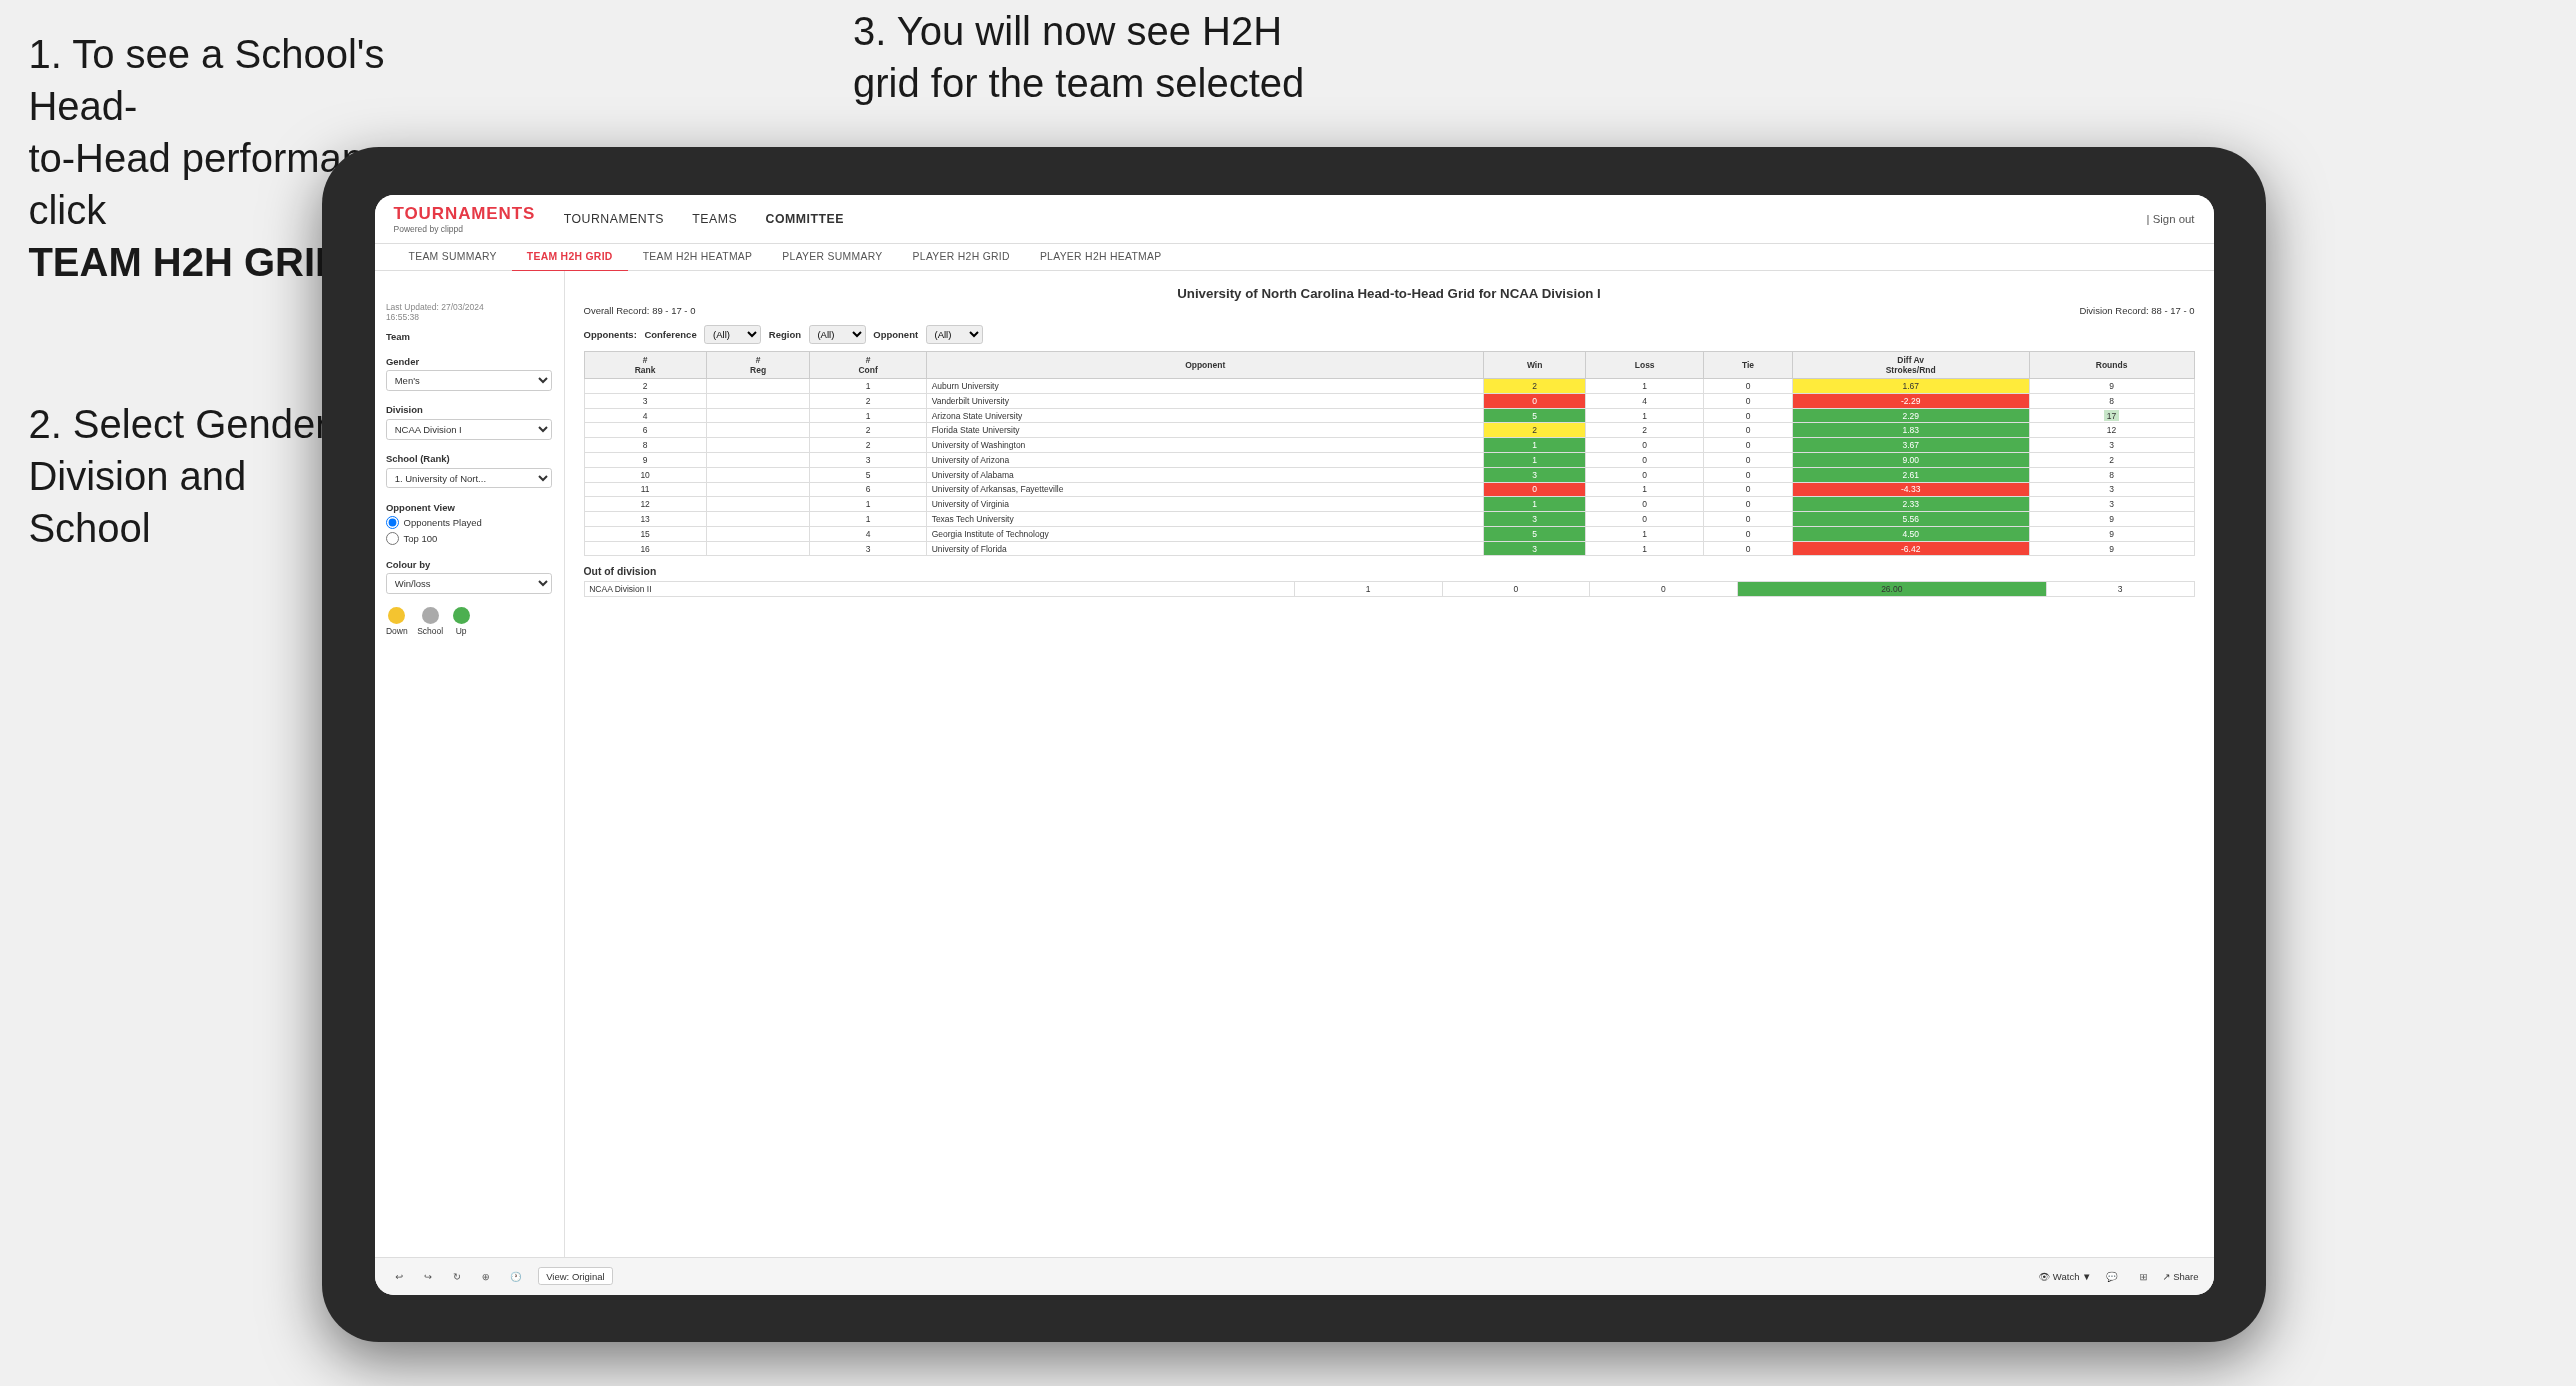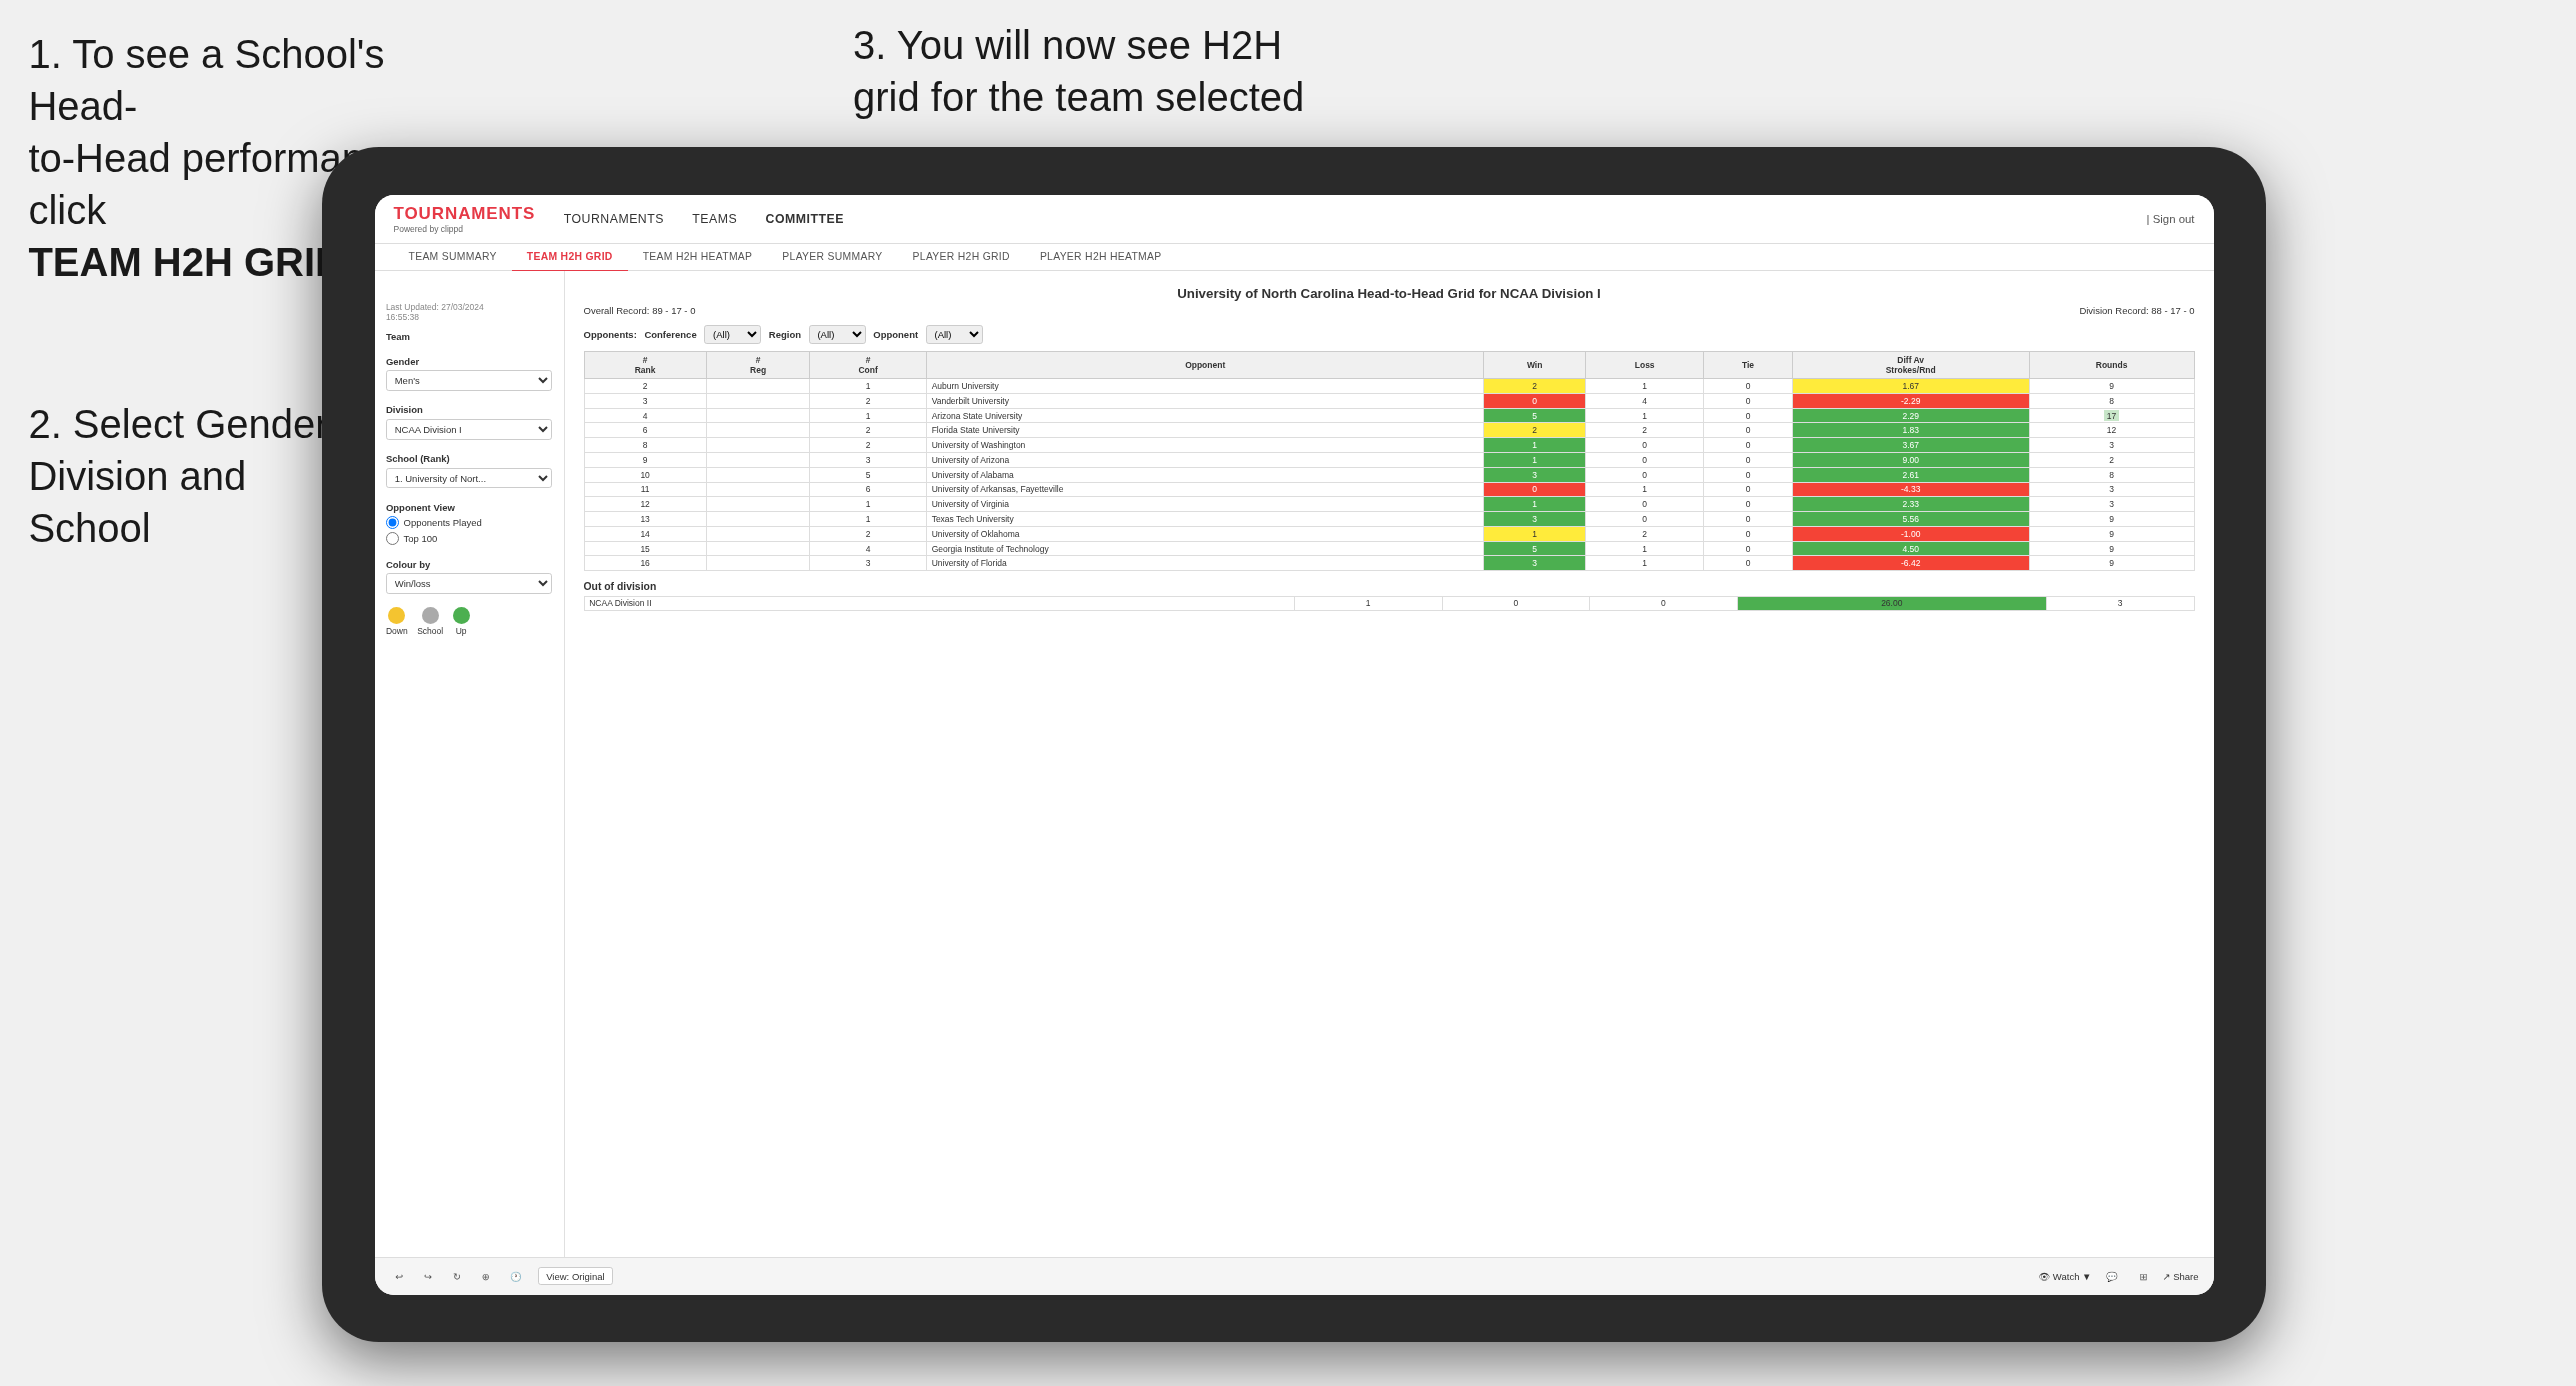--- a/index.html
+++ b/index.html
@@ -15,21 +15,21 @@
     
     .annotation {
       position: absolute;
       font-size: 40px;
       line-height: 1.3;
       color: #1a1a1a;
     }
     .annotation strong { font-weight: 900; }
 
     .ann-top-left { top: 28.4px; left: 28.4px; max-width: 417px; }
-    .ann-top-right { top: 19px; left: 853px; max-width: 474px; }
+    .ann-top-right { top: 5px; left: 853px; max-width: 474px; }
     .ann-middle-left { top: 398px; left: 28.4px; max-width: 360px; }
 
     
     .tablet {
       position: absolute;
       top: 147px;
       left: 322px;
       width: 1944px;
       height: 1195px;
       background: #2a2a2a;
@@ -578,31 +578,20 @@
       <td></td>
       <td>1</td>
       <td class="team-name">Texas Tech University</td>
       <td style="background:#4caf50;color:#fff;">3</td>
       <td>0</td>
       <td>0</td>
       <td style="background:#4caf50;color:#fff;">5.56</td>
       <td>9</td>
     </tr>
               <tr>
-      <td>14</td>
-      <td></td>
-      <td>2</td>
-      <td class="team-name">University of Oklahoma</td>
-      <td style="background:#ffeb3b;color:#333;">1</td>
-      <td>2</td>
-      <td>0</td>
-      <td style="background:#f44336;color:#fff;">-1.00</td>
-      <td>9</td>
-    </tr>
-              <tr>
       <td>15</td>
       <td></td>
       <td>4</td>
       <td class="team-name">Georgia Institute of Technology</td>
       <td style="background:#4caf50;color:#fff;">5</td>
       <td>1</td>
       <td>0</td>
       <td style="background:#4caf50;color:#fff;">4.50</td>
       <td>9</td>
     </tr>

